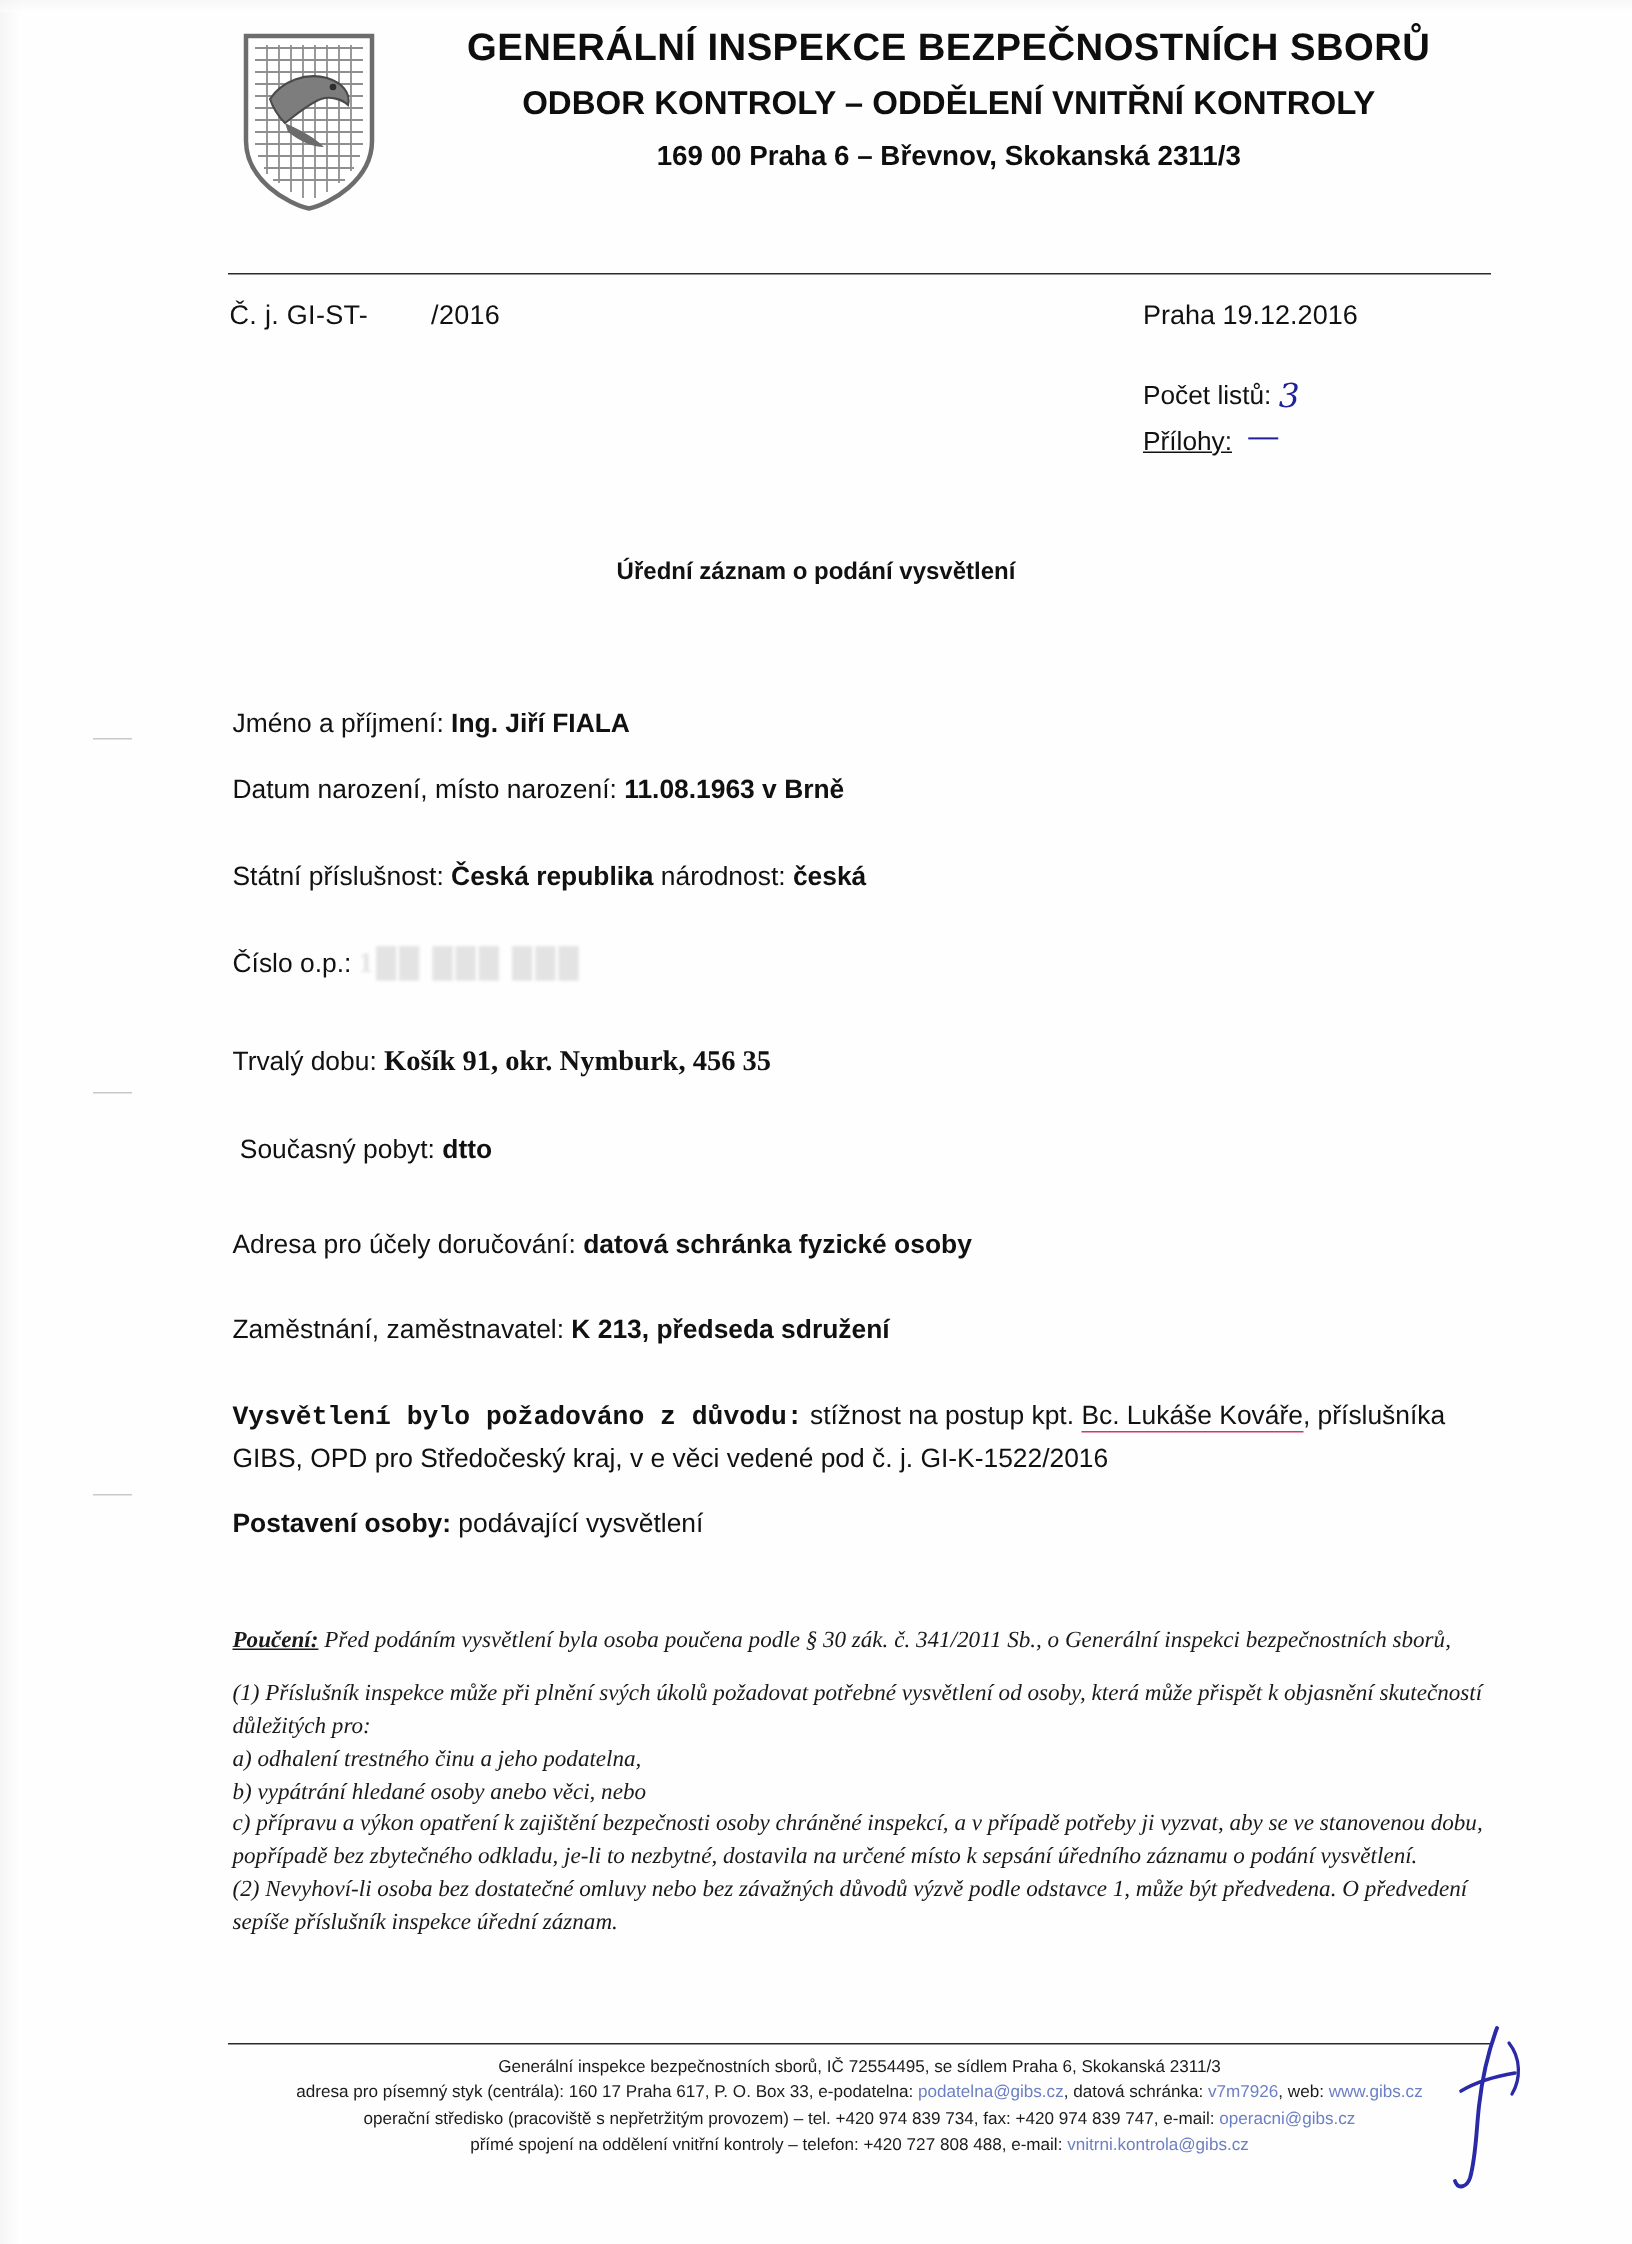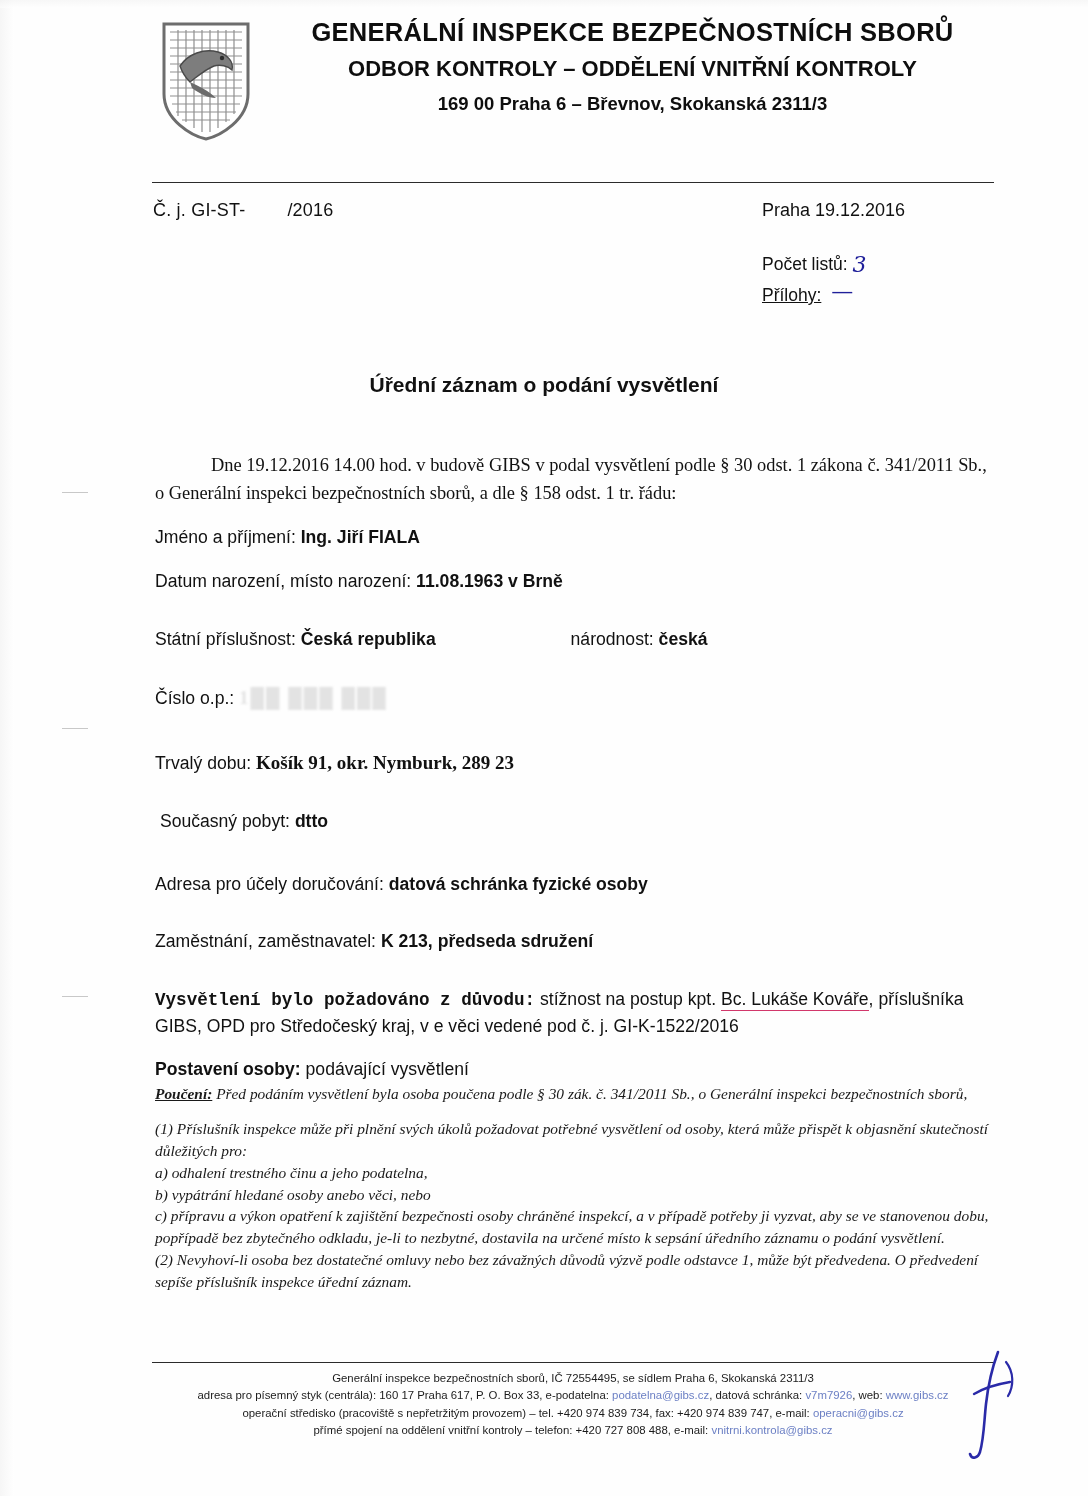--- a/index.html
+++ b/index.html
@@ -122,21 +122,21 @@
     transform: translateY(-3px);
     margin-left: 6px;
   }
 
   
   .doc-title {
     position: absolute;
     left: 0; right: 0;
     top: 373px;
     text-align: center;
-    font-size: 21px;
+    font-size: 16px;
     font-weight: bold;
     color: #111;
   }
 
   
   .body {
     position: absolute;
     left: 155px;
     top: 452px;
     width: 845px;
@@ -152,21 +152,20 @@
   .field {
     margin-top: 17px;
     font-size: 17.6px;
   }
   .field b { font-weight: bold; }
   .field .serifbold { font-family: "Liberation Serif", serif; font-weight: bold; font-size: 19px; }
   .sp-lg { margin-top: 30px; }
   .sp-xl { margin-top: 36px; }
   .nat {
     display: inline-block;
-    margin-left: 130px;
   }
   .redacted {
     display: inline-block;
     position: relative;
     color: #c9c9c9;
     letter-spacing: 2px;
     font-weight: bold;
     font-family: "Liberation Serif", serif;
     font-size: 19px;
     filter: blur(1.1px);
@@ -287,24 +286,20 @@
     <span class="handwritten">3</span>
   </div>
   <div class="attach">
     <u>Přílohy:</u>
     <span class="dash-hand">—</span>
   </div>
 
   <div class="doc-title">Úřední záznam o podání vysvětlení</div>
 
   <div class="body">
-    <div class="intro">
-      <span>Dne  19.12.2016  14.00 hod. v budově GIBS v  podal vysvětlení podle § 30 odst. 1 zákona</span>
-      <span>č. 341/2011 Sb., o Generální inspekci bezpečnostních sborů, a dle  § 158 odst. 1 tr. řádu:</span>
-    </div>
 
     <div class="field">
       <span>Jméno a příjmení:</span>
       <b>Ing. Jiří FIALA</b>
     </div>
 
     <div class="field">
       <span>Datum narození, místo narození:</span>
       <b>11.08.1963 v Brně</b>
     </div>
@@ -316,21 +311,21 @@
       <b>česká</b>
     </div>
 
     <div class="field sp-lg">
       <span>Číslo o.p.:</span>
       <span class="redacted">1██ ███ ███</span>
     </div>
 
     <div class="field sp-xl">
       <span>Trvalý dobu:</span>
-      <span class="serifbold">Košík 91, okr. Nymburk, 289 23</span>
+      <span class="serifbold">Košík 91, okr. Nymburk, 456 35</span>
     </div>
 
     <div class="field sp-lg">
       &nbsp;<span>Současný pobyt:</span>
       <b>dtto</b>
     </div>
 
     <div class="field sp-xl">
       <span>Adresa pro účely doručování:</span>
       <b>datová schránka fyzické osoby</b>

